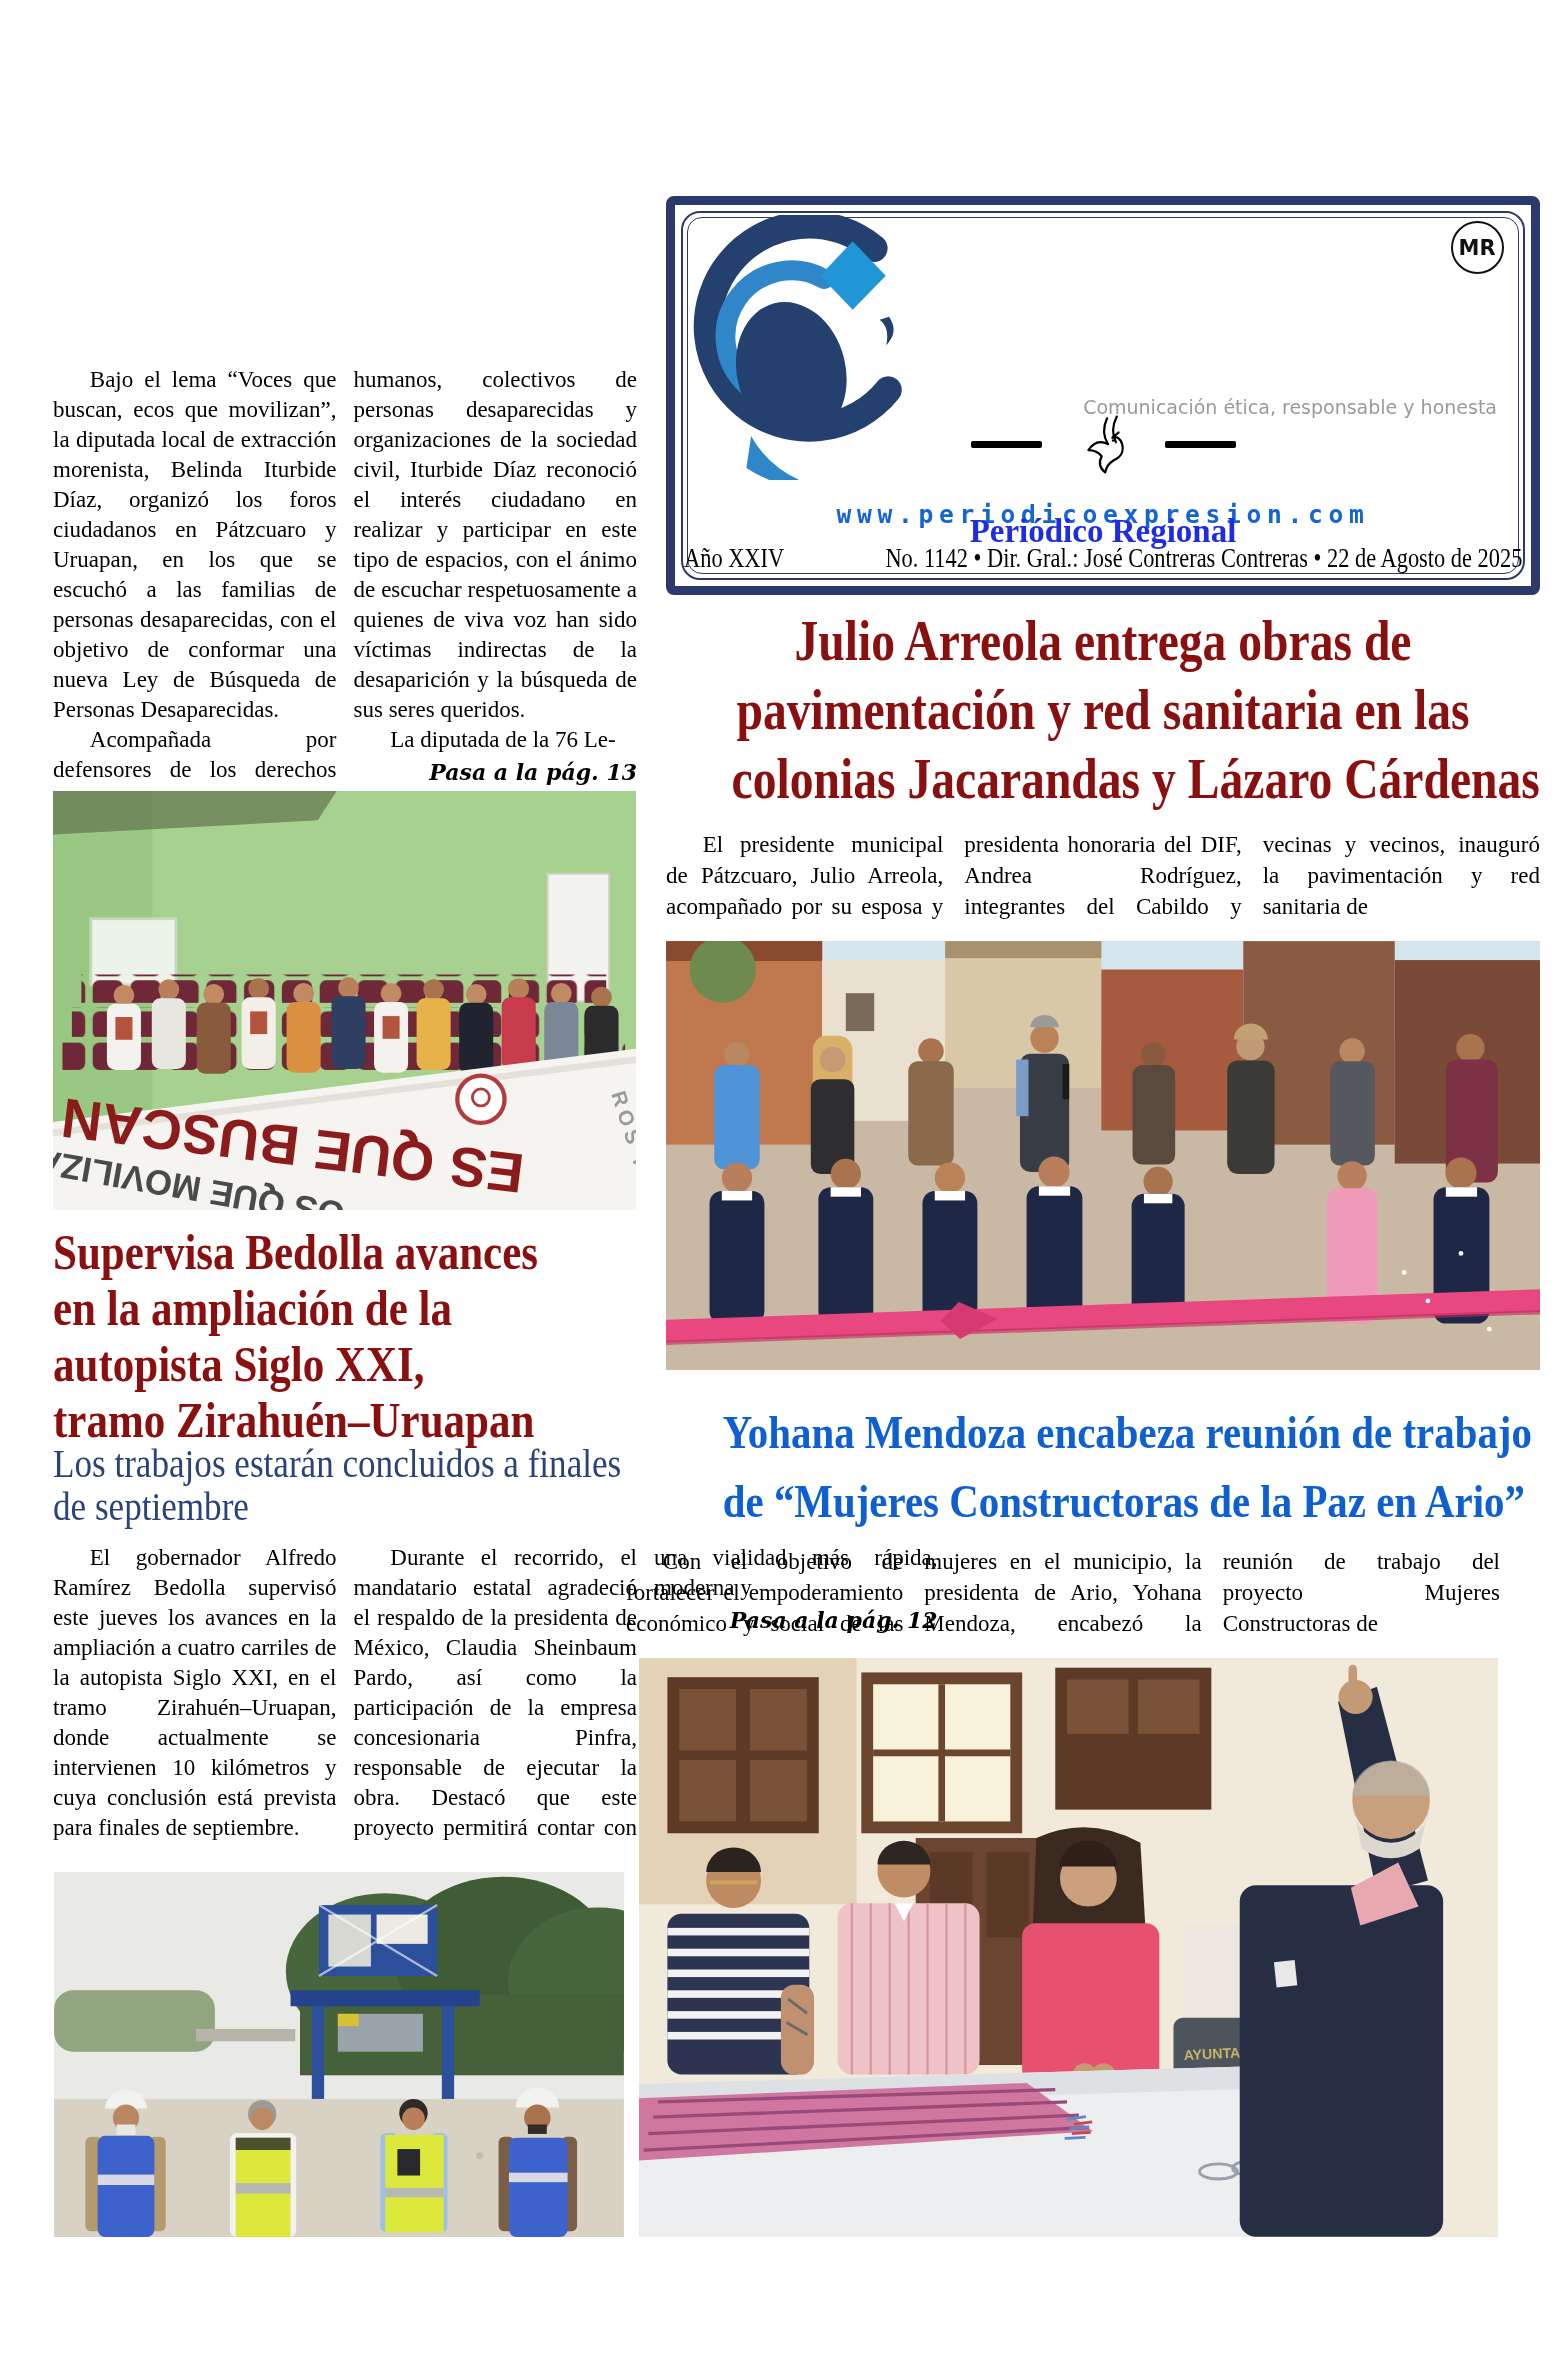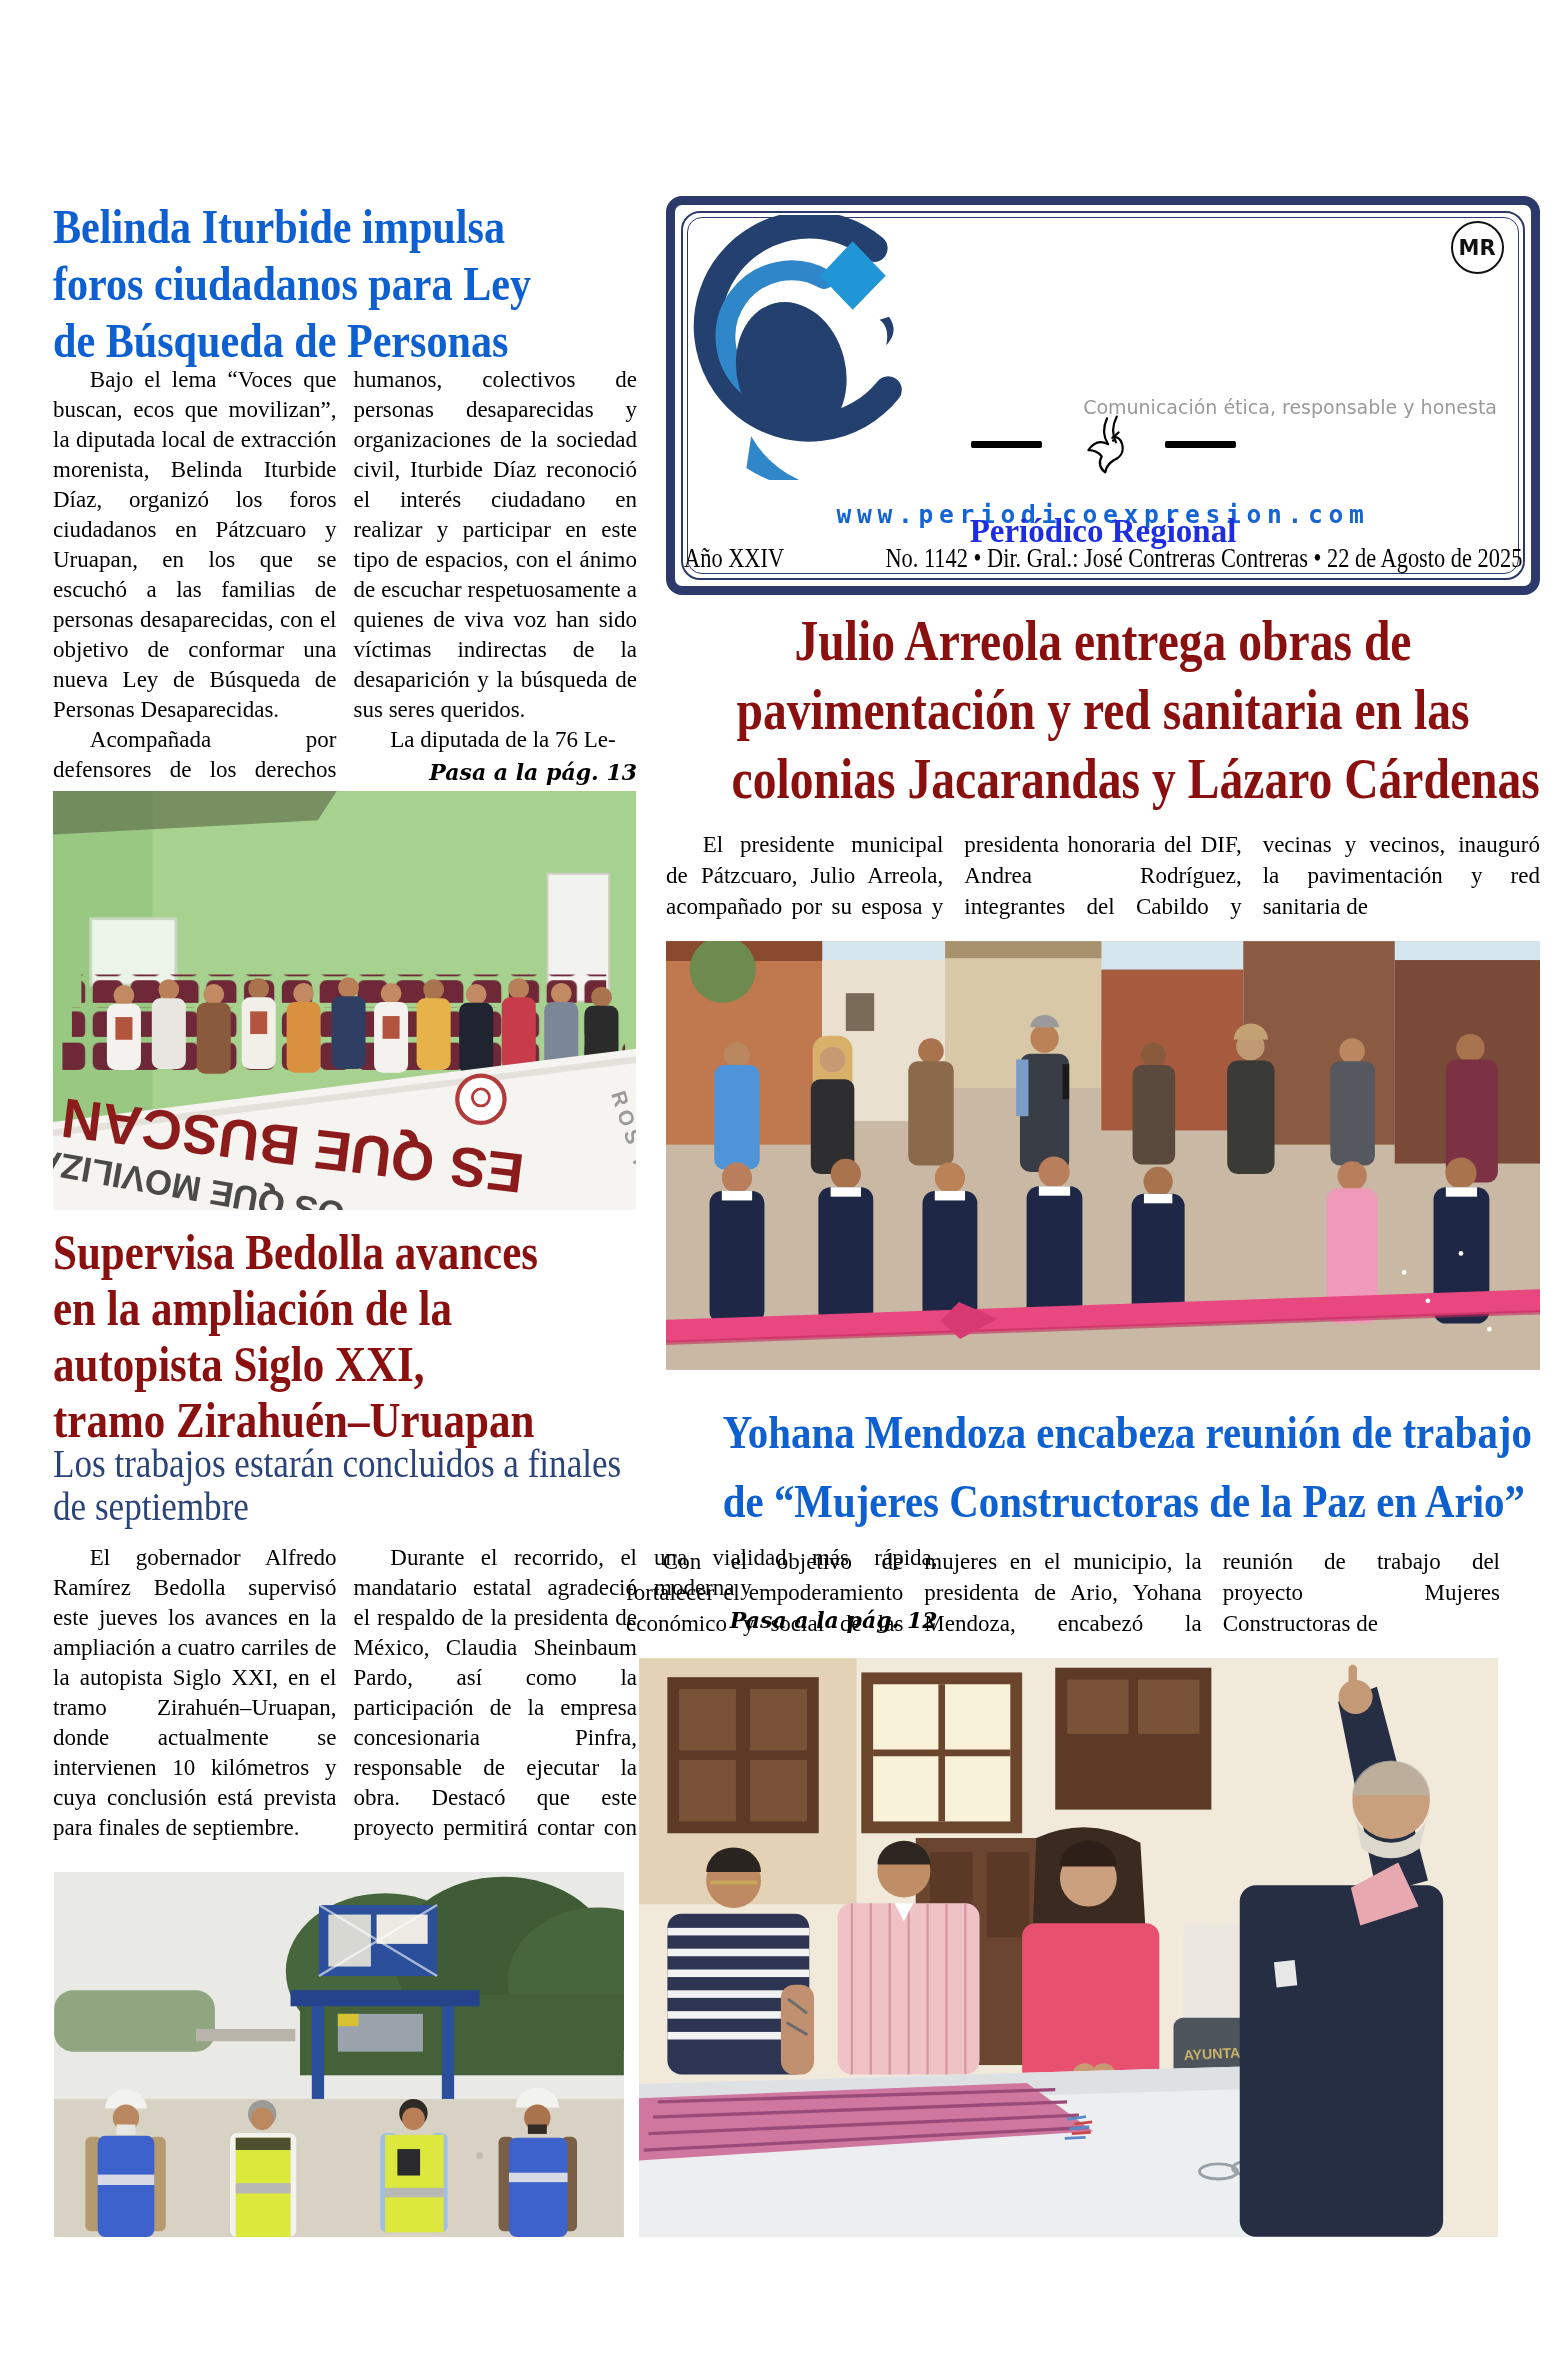--- a/index.html
+++ b/index.html
@@ -17,21 +17,21 @@
   .body-copy{font-size:23px;line-height:30px;text-align:justify;}
   .body-copy p{margin:0;text-indent:1.6em;}
   .cols2{columns:2;column-gap:17px;}
   .cols3{columns:3;column-gap:21px;}
   .cols3 .body-copy, .cols3 p{font-size:23px;line-height:31px;}
   .jump{font-family:"DejaVu Serif",serif;font-weight:bold;font-style:italic;
         font-size:22px;text-align:right;text-indent:0 !important;margin-top:1.9px !important;}
   .abs{position:absolute;}
   
   .masthead{position:absolute;left:666px;top:196px;width:874px;height:399px;
-            border:9.5px solid #2c3a6b;border-radius:16px;background:#fff;box-sizing:border-box;}
+            border:9.5px solid #2c3a6b;border-radius:8px;background:#fff;box-sizing:border-box;}
   .mast-line1{position:absolute;inset:5.7px;border:2.4px solid #2c3a6b;border-radius:19px;pointer-events:none;}
   .mast-line2{position:absolute;inset:12.3px;border:1.4px solid #2c3a6b;border-radius:15px;pointer-events:none;}
   .brand{position:absolute;left:239px;top:70px;font-family:"DejaVu Sans",sans-serif;
          font-weight:bold;font-size:109px;letter-spacing:-3.8px;color:#0d0d0d;line-height:1;}
   .tagline{position:absolute;right:34px;top:191px;font-family:"DejaVu Sans",sans-serif;
            font-size:19px;color:#9a9a9a;}
   .mr-badge{position:absolute;right:27.4px;top:16px;width:49px;height:49px;border:2.4px solid #111;
             border-radius:50%;display:flex;align-items:center;justify-content:center;
             font-family:"DejaVu Sans",sans-serif;font-weight:bold;font-size:21px;color:#111;}
   .dove-row{position:absolute;left:0;right:0;top:206px;height:66px;display:flex;
@@ -47,25 +47,20 @@
             font-size:28px;white-space:nowrap;}
   
   .photo{position:absolute;overflow:hidden;background:#ddd;}
   .photo svg{display:block;width:100%;height:100%;}
 </style>
 </head>
 <body>
 
 <div id="page">
 
-  <div class="abs hl hl-left hl-blue" style="left:53px;top:198px;width:584px;font-size:49px;line-height:57px;">
-    <div class="line">Belinda Iturbide impulsa</div>
-    <div class="line">foros ciudadanos para Ley</div>
-    <div class="line">de Búsqueda de Personas</div>
-  </div>
 
   <div class="abs body-copy cols2" style="left:53px;top:365px;width:584px;height:424px;">
     <p>Bajo el lema “Voces que buscan, ecos que movilizan”, la diputada local de extracción morenista, Belinda Iturbide Díaz, organizó los foros ciudadanos en Pátzcuaro y Uruapan, en los que se escuchó a las familias de personas desaparecidas, con el objetivo de conformar una nueva Ley de Búsqueda de Personas Desaparecidas.</p>
     <p>Acompañada por defensores de los derechos humanos, colectivos de personas desaparecidas y organizaciones de la sociedad civil, Iturbide Díaz reconoció el interés ciudadano en realizar y participar en este tipo de espacios, con el ánimo de escuchar respetuosamente a quienes de viva voz han sido víctimas indirectas de la desaparición y la búsqueda de sus seres queridos.</p>
     <p>La diputada de la 76 Le-</p>
     <p class="jump">Pasa a la pág. 13</p>
   </div>
 
   <div class="photo" style="left:53px;top:791px;width:583px;height:419px;">
     <svg viewBox="0 0 1233 886">

